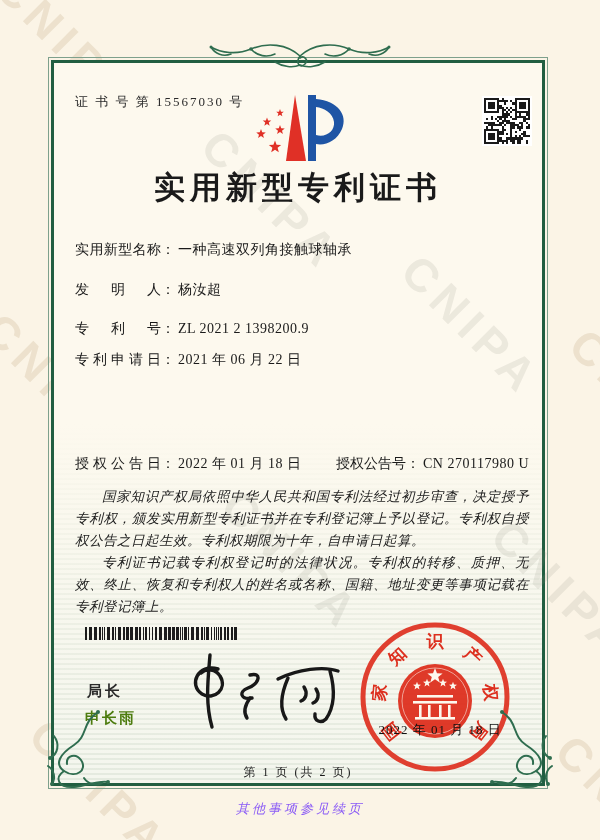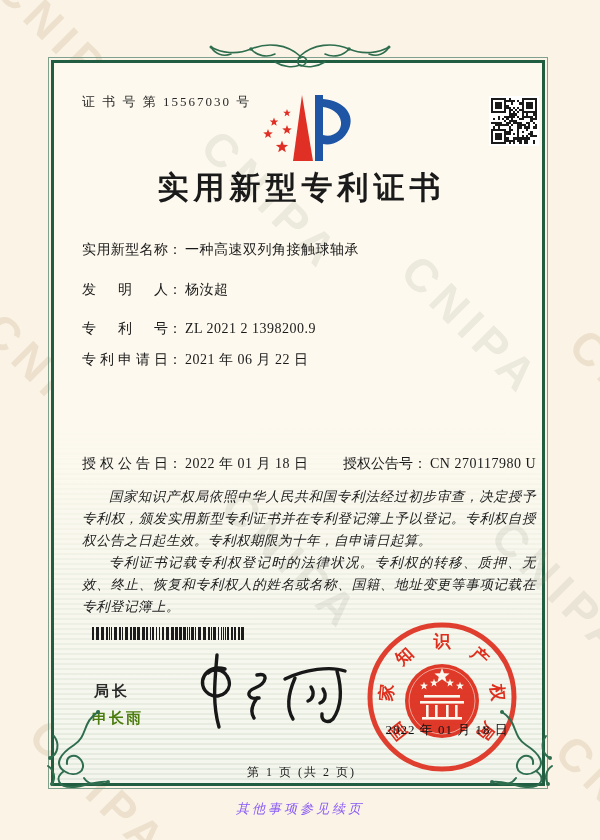--- a/index.html
+++ b/index.html
@@ -11,21 +11,21 @@
       color:rgba(188,158,118,0.22);transform:rotate(45deg);white-space:nowrap;pointer-events:none;}
   .wm-in{color:rgba(140,140,130,0.15);}
   
   .frame{position:absolute;left:48px;top:57px;width:500px;height:732px;
          border:1px solid #7ea08c;padding:2px;box-sizing:border-box;}
   .frame-mid{position:relative;width:100%;height:100%;border:3px solid #215e41;box-sizing:border-box;}
   .paper{position:absolute;left:0;top:0;right:0;bottom:0;
          background:
            linear-gradient(180deg,#fdf9ee 0%,#fdf9ee 50%,rgba(253,249,238,0.45) 72%,rgba(253,249,238,0) 100%),
            repeating-linear-gradient(180deg,#e4eadf 0 2px,#f4f6ee 2px 5px);}
-  .content{position:absolute;left:0;top:0;right:0;bottom:0;margin-left:7px;}
+  .content{position:absolute;left:0;top:0;right:0;bottom:0;}
   
   .cert-no{position:absolute;left:21px;top:30px;font-size:13px;letter-spacing:2px;color:#2a2a2a;}
   .logo{position:absolute;left:196px;top:26px;width:104px;height:84px;}
   .qr{position:absolute;left:428px;top:33px;width:46px;height:46px;background:#fff;padding:2px;}
   .title{position:absolute;left:0;right:0;top:104px;text-align:center;
          font-size:31px;font-weight:bold;letter-spacing:5px;}
   
   .field-row{position:absolute;left:21px;width:462px;font-size:14px;white-space:nowrap;}
   .lbl{display:inline-block;width:86px;text-align:justify;text-align-last:justify;vertical-align:bottom;}
   .colon{display:inline-block;}

